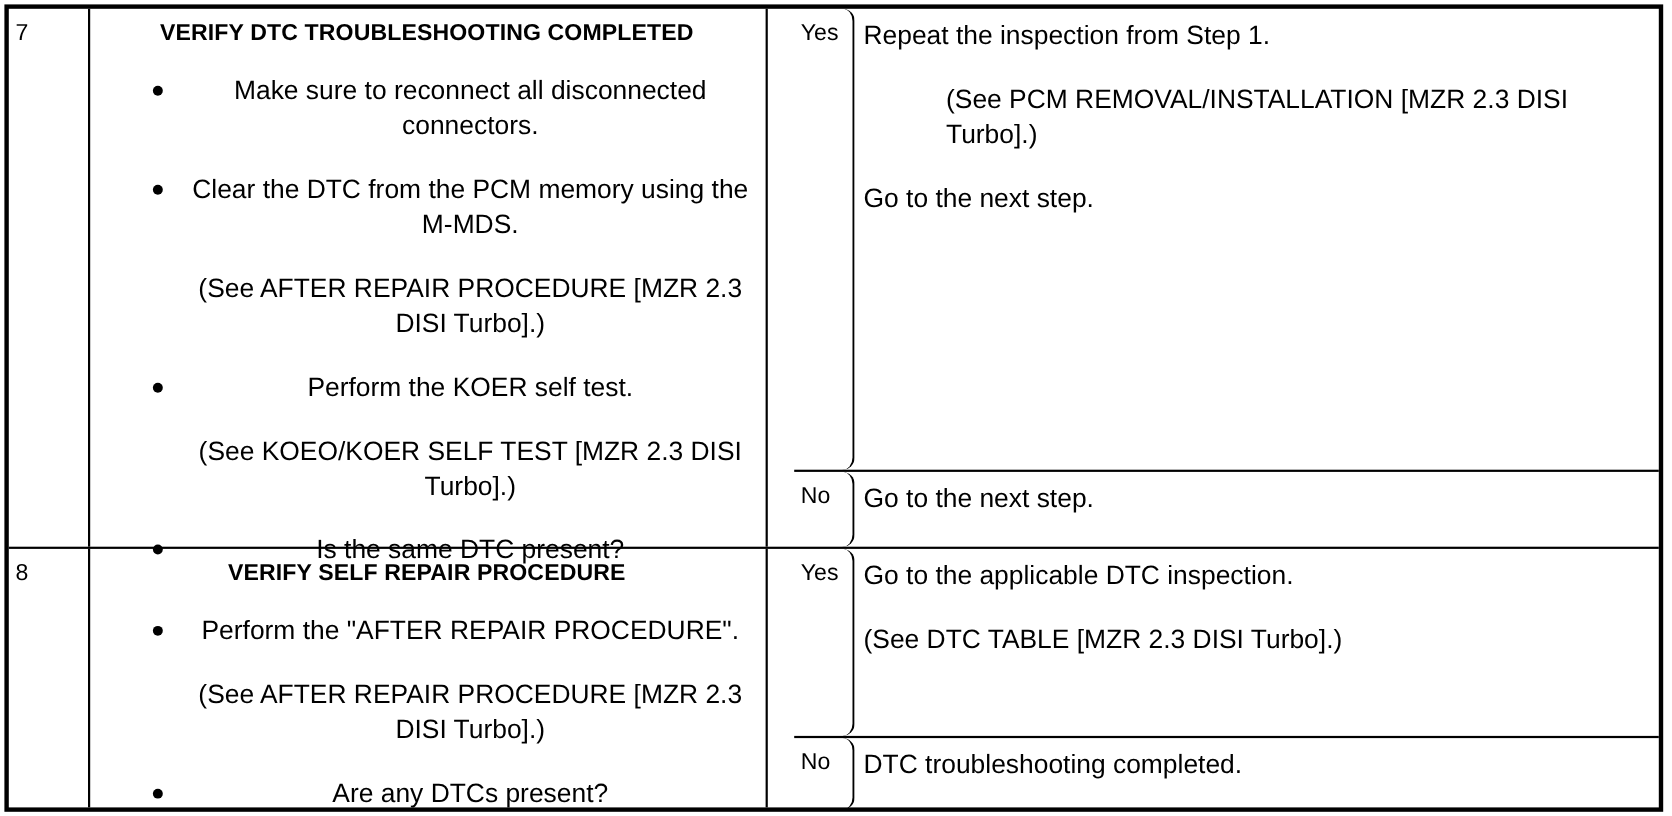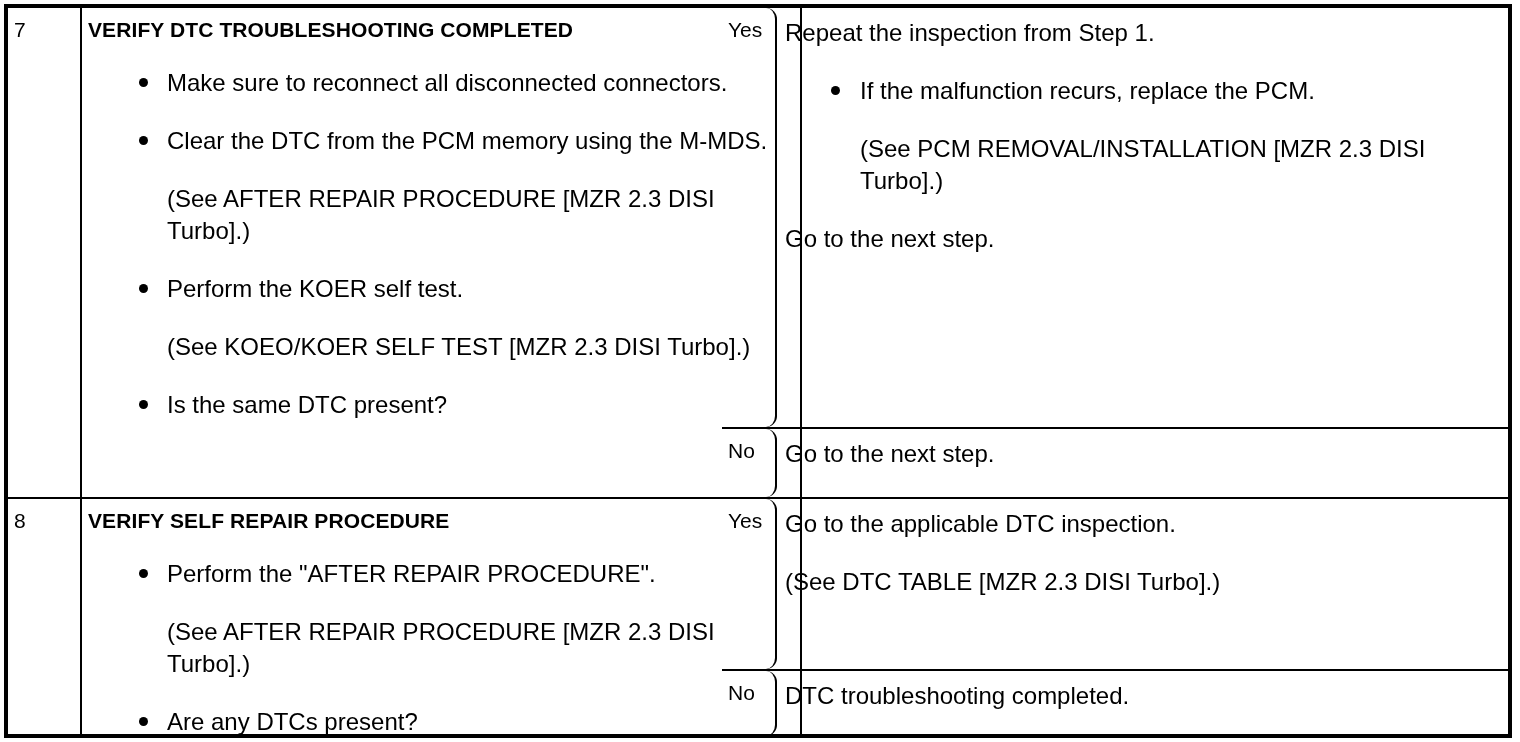--- a/index.html
+++ b/index.html
@@ -52,23 +52,24 @@
     bottom: 0;
     width: 74px;
     box-sizing: border-box;
     border-right: 2px solid #000000;
   }
   .col-desc {
     position: absolute;
     left: 74px;
     top: 0;
     bottom: 0;
-    width: 720px;
+    width: 616px;
     box-sizing: border-box;
     border-right: 2px solid #000000;
+    text-align: center;
   }
   .col-answers {
     position: absolute;
     left: 714px;
     right: 0;
     top: 0;
     bottom: 0;
     box-sizing: border-box;
   }
 
@@ -199,21 +200,20 @@
         </div>
       </div>
 
       <div class="col-answers">
 
         <div class="answer-block answer-yes">
           <div class="answer-label">Yes</div>
           <div class="answer-body">
             <div class="blk flush">Repeat the inspection from Step 1.</div>
             <div class="blocks indented">
-              <div class="blk bullet">If the malfunction recurs, replace the PCM.</div>
               <div class="blk plain">(See PCM REMOVAL/INSTALLATION [MZR 2.3 DISI Turbo].)</div>
               <div class="blk flush">Go to the next step.</div>
             </div>
           </div>
         </div>
 
         <div class="answer-block answer-no">
           <div class="answer-label">No</div>
           <div class="answer-body">
             <div class="blk flush">Go to the next step.</div>

